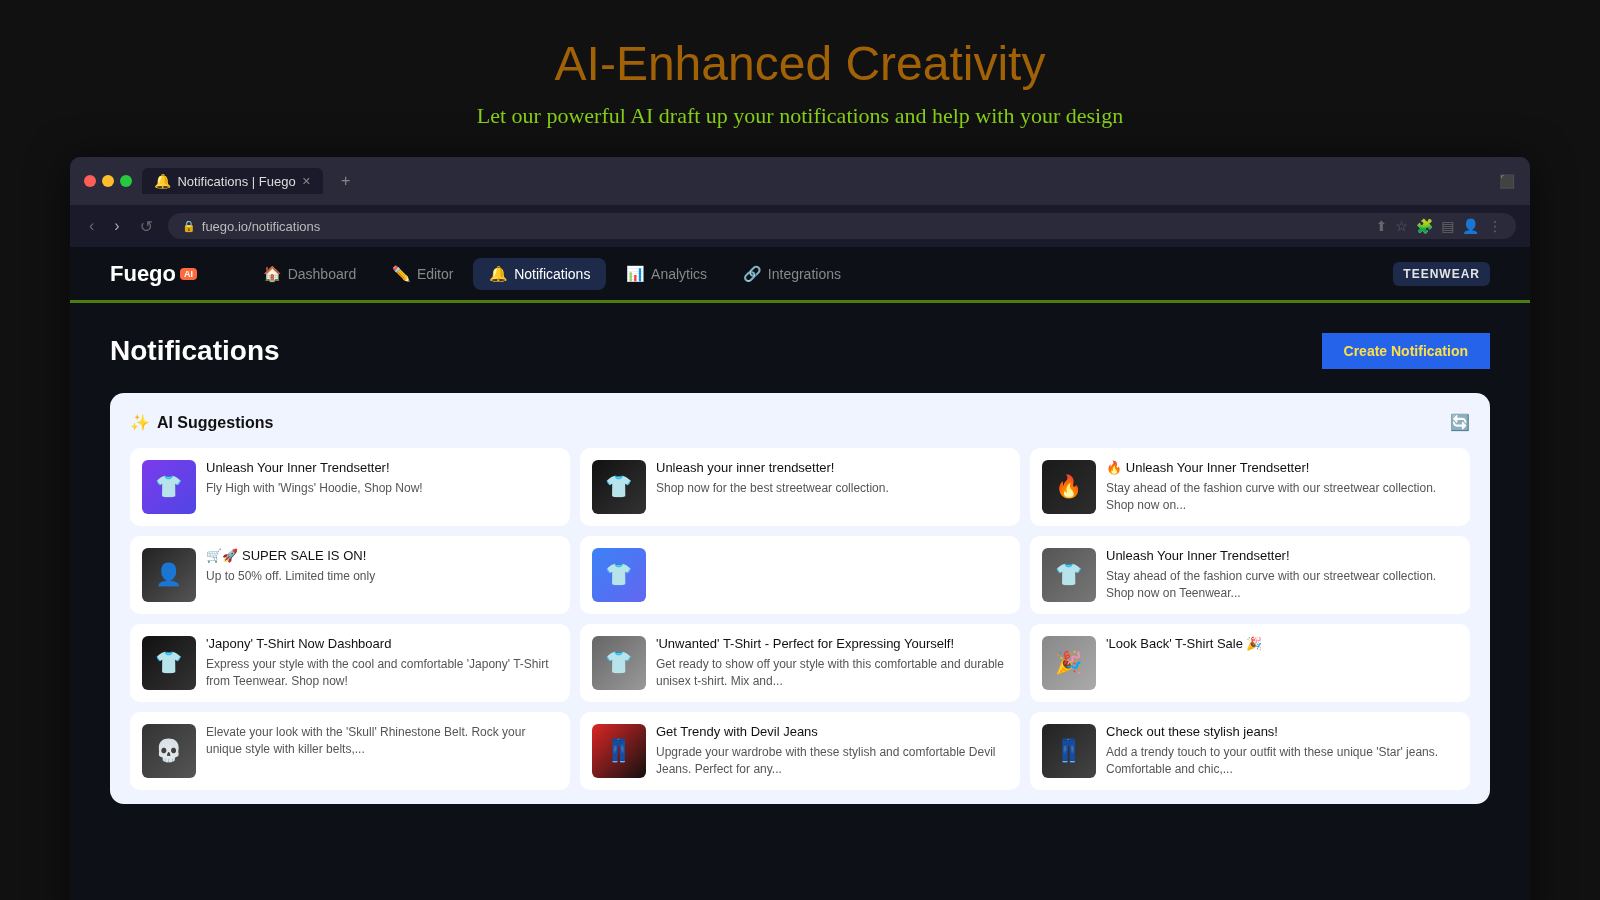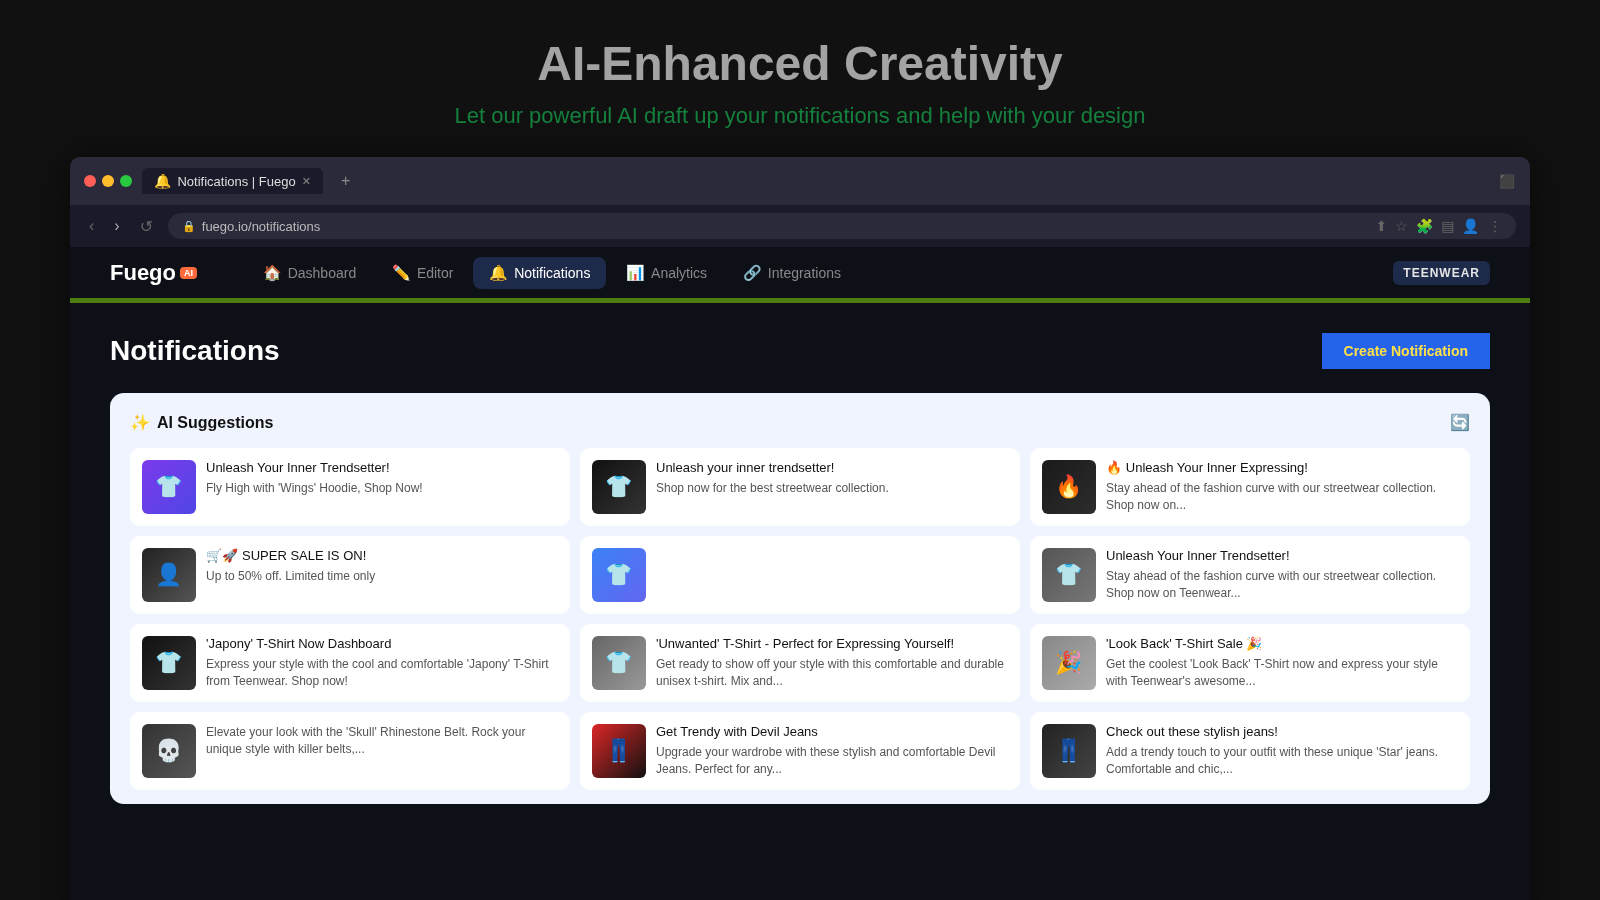--- a/index.html
+++ b/index.html
@@ -11,29 +11,30 @@
       overflow: hidden;
     }
 
     
     .hero {
       background: #111;
       text-align: center;
       padding: 36px 20px 28px;
     }
     .hero h1 {
-      color: #a3a3a3;
+      color: #a16207;
       font-size: 48px;
-      font-weight: 700;
+      font-weight: 400;
       margin-bottom: 12px;
     }
     .hero p {
-      color: #15803d;
+      color: #84cc16;
       font-size: 22px;
       font-weight: 400;
+      font-family: Liberation Serif, serif;
     }
 
     
     .browser {
       margin: 0 70px;
       border-radius: 10px 10px 0 0;
       overflow: hidden;
       box-shadow: 0 4px 40px rgba(0,0,0,0.6);
       background: #1e1e2e;
     }
@@ -116,21 +117,21 @@
       min-height: 680px;
     }
 
     
     .app-nav {
       background: #0d1117;
       padding: 0 40px;
       display: flex;
       align-items: center;
       height: 56px;
-      border-bottom: 5px solid #4d7c0f;
+      border-bottom: 3px solid #4d7c0f;
     }
     .app-logo {
       display: flex;
       align-items: center;
       gap: 4px;
       font-size: 22px;
       font-weight: 700;
       color: #fff;
       margin-right: 50px;
       text-decoration: none;
@@ -397,21 +398,21 @@
             <div class="suggestion-thumb-icon thumb-black">👕</div>
             <div class="suggestion-text">
               <div class="suggestion-title">Unleash your inner trendsetter!</div>
               <div class="suggestion-desc">Shop now for the best streetwear collection.</div>
             </div>
           </div>
 
           <div class="suggestion-card">
             <div class="suggestion-thumb-icon thumb-dark">🔥</div>
             <div class="suggestion-text">
-              <div class="suggestion-title">🔥 Unleash Your Inner Expressing!</div>
+              <div class="suggestion-title">🔥 Unleash Your Inner Trendsetter!</div>
               <div class="suggestion-desc">Stay ahead of the fashion curve with our streetwear collection. Shop now on...</div>
             </div>
           </div>
 
           <div class="suggestion-card">
             <div class="suggestion-thumb-icon thumb-street">👤</div>
             <div class="suggestion-text">
               <div class="suggestion-title">🛒🚀 SUPER SALE IS ON!</div>
               <div class="suggestion-desc">Up to 50% off. Limited time only</div>
             </div>
@@ -442,21 +443,20 @@
             <div class="suggestion-text">
               <div class="suggestion-title">'Unwanted' T-Shirt - Perfect for Expressing Yourself!</div>
               <div class="suggestion-desc">Get ready to show off your style with this comfortable and durable unisex t-shirt. Mix and...</div>
             </div>
           </div>
 
           <div class="suggestion-card">
             <div class="suggestion-thumb-icon thumb-tshirt">🎉</div>
             <div class="suggestion-text">
               <div class="suggestion-title">'Look Back' T-Shirt Sale 🎉</div>
-              <div class="suggestion-desc">Get the coolest 'Look Back' T-Shirt now and express your style with Teenwear's awesome...</div>
             </div>
           </div>
 
           <div class="suggestion-card">
             <div class="suggestion-thumb-icon thumb-skulls">💀</div>
             <div class="suggestion-text">
               <div class="suggestion-desc">Elevate your look with the 'Skull' Rhinestone Belt. Rock your unique style with killer belts,...</div>
             </div>
           </div>
 

